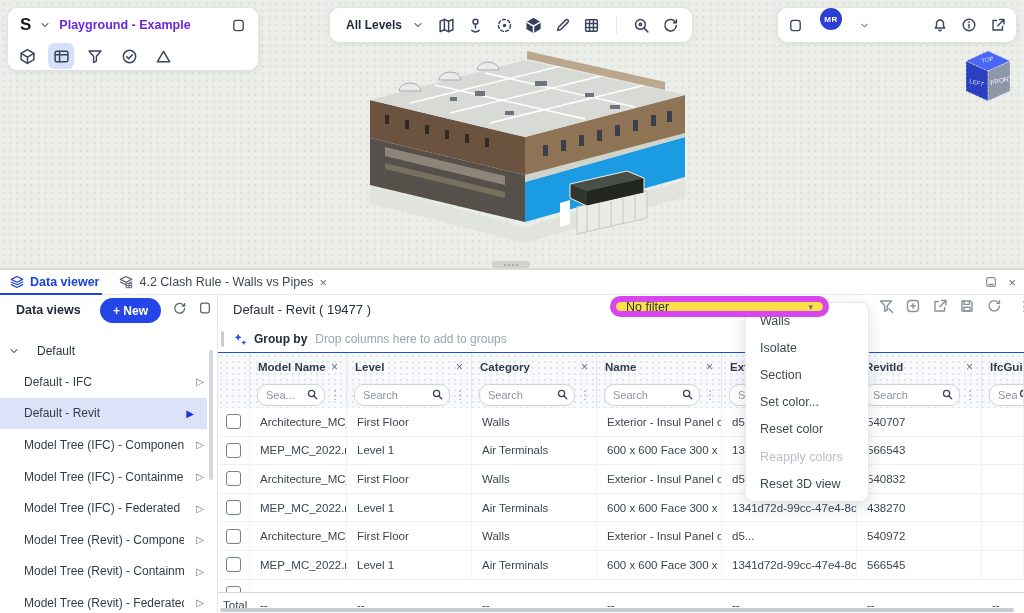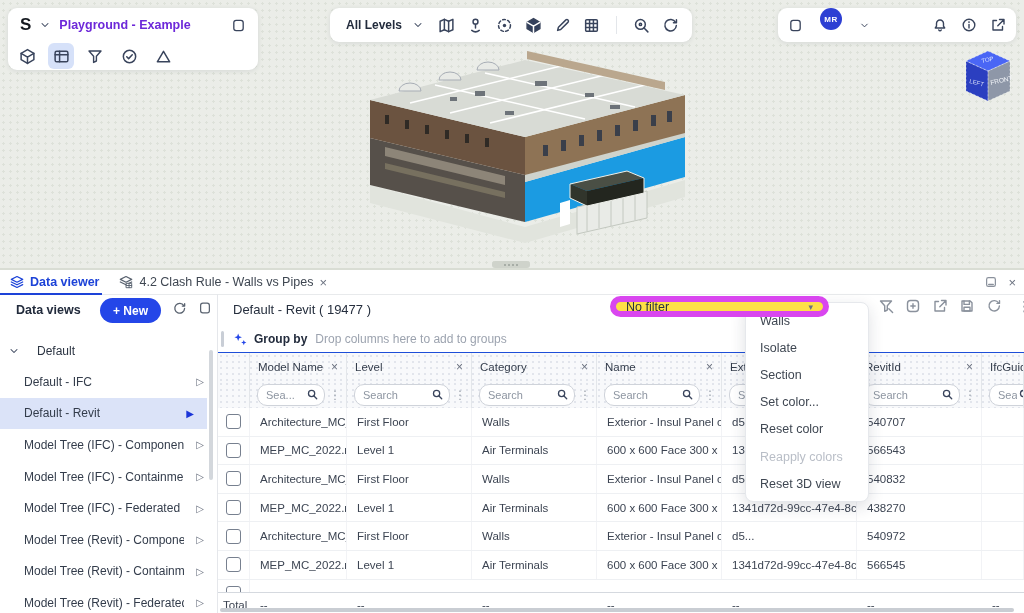--- a/index.html
+++ b/index.html
@@ -66,21 +66,21 @@
   #title-icons{position:absolute;left:660px;top:4px;display:flex;align-items:center;gap:11px;color:#8a919c}
   #group-row{position:relative;height:26px;border-bottom:1px solid #1d4ed8;display:flex;align-items:center}
   #group-handle{width:3px;height:16px;background:#c9ced6;border-radius:2px;margin-left:3px}
   #group-row .gic{margin-left:9px}
   #group-label{font-size:12px;font-weight:700;color:#222b3c;margin-left:6px}
   #group-ph{font-size:12px;color:#9ca3af;margin-left:8px;white-space:nowrap}
   .cols{display:grid;grid-template-columns:32px 97px 125px 125px 125px 135px 125px 1fr}
   .hdr-bg{background:#f8f9fb;background-image:radial-gradient(#e2e5ec 1px,transparent 1.1px);background-size:6px 6px}
   #thead{height:28px}
   #thead .hc{display:flex;align-items:center;padding:0 8px;border-right:1px solid #e3e6ea;overflow:hidden;white-space:nowrap}
-  #thead .hc .t{font-size:11.5px;font-weight:400;color:#333c4b}
+  #thead .hc .t{font-size:11.5px;font-weight:700;color:#333c4b}
   #thead .hc .xmark{margin-left:auto;font-size:12px}
   #tsearch{height:27px}
   #tsearch .sc{display:flex;align-items:center;padding:0 5px 0 7px;border-right:1px solid #e3e6ea;overflow:hidden}
   .spill{flex:1;min-width:34px;height:20px;border:1px solid #cfd3da;border-radius:10px;background:#fff;display:flex;align-items:center;padding:0 6px;overflow:hidden}
   .spill input{border:none;outline:none;flex:1;min-width:0;font-size:11px;font-family:inherit;color:#2b3442;background:transparent}
   .spill input::placeholder{color:#8d95a1}
   .kebab{font-size:12px;color:#9aa1ab;margin-left:4px;cursor:pointer}
   .trow{height:27.6px;border-bottom:1px solid #eef0f3}
   .trow .c{display:flex;align-items:center;padding:0 10px;font-size:11.5px;color:#3c4452;border-right:1px solid #f2f3f6;
     white-space:nowrap;overflow:hidden}

